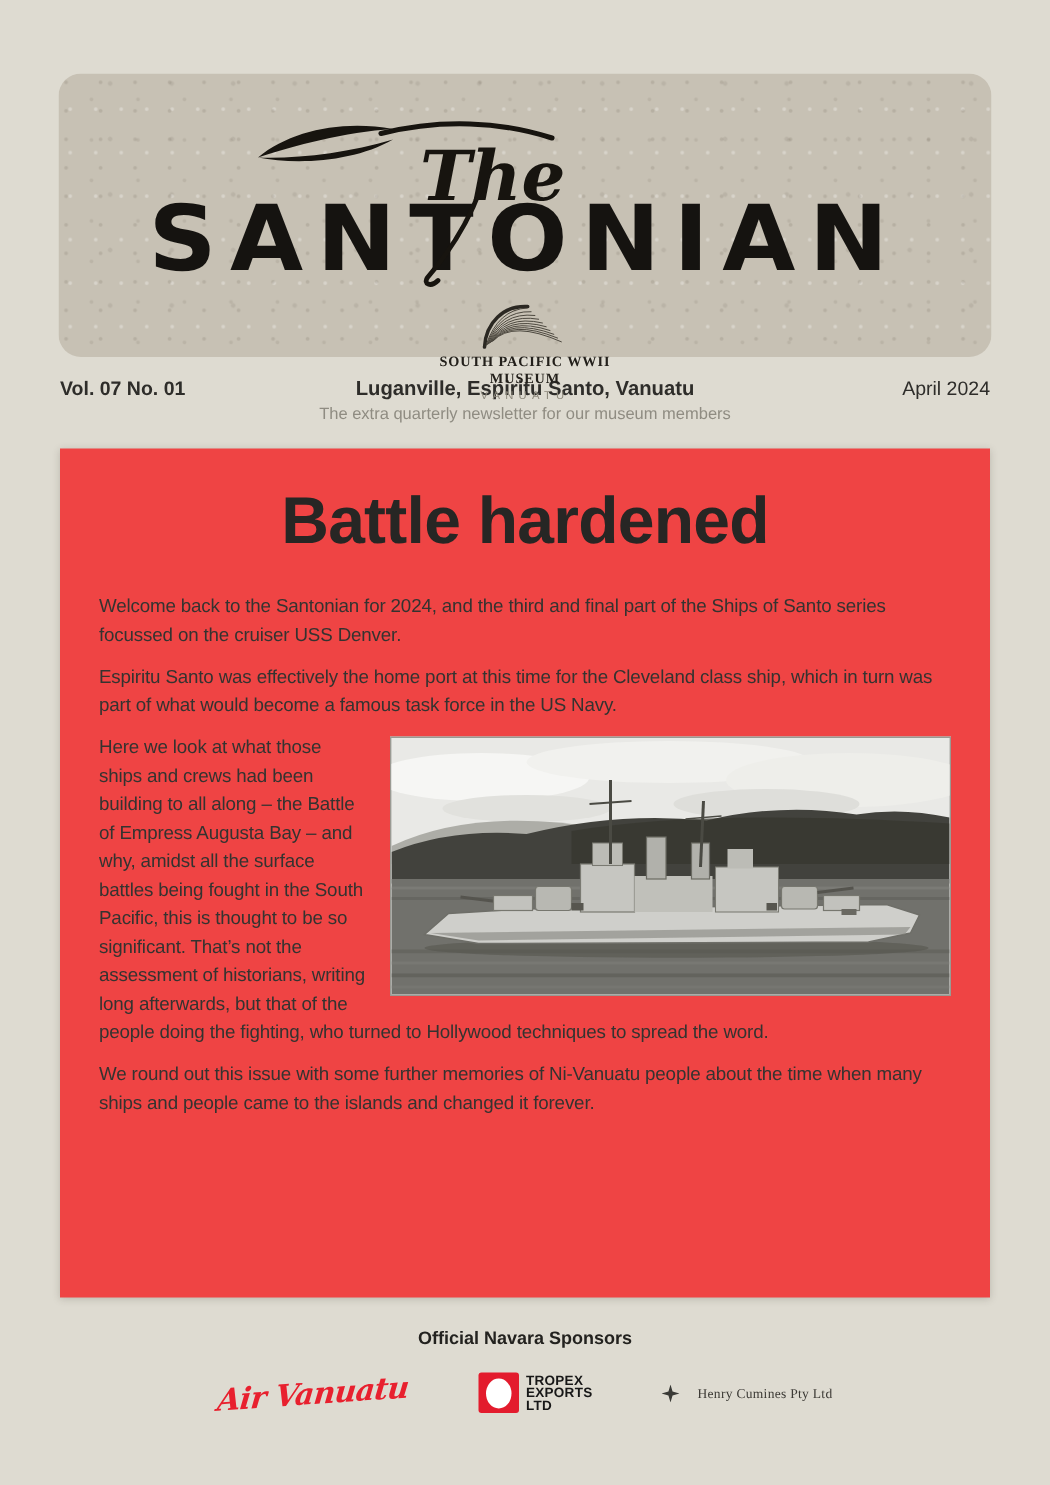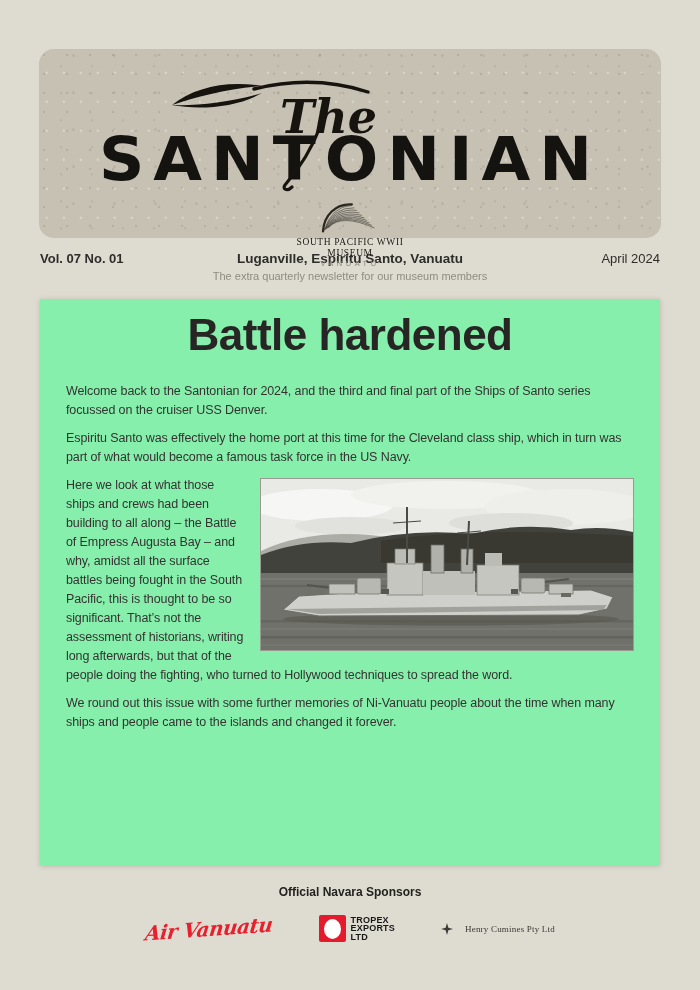--- a/index.html
+++ b/index.html
@@ -40,44 +40,44 @@
     font-family:"DejaVu Sans","Liberation Sans",sans-serif;
     font-weight:800; font-size:63px; line-height:1;
     letter-spacing:9px; color:#151310;
     transform:scaleY(.96);
     white-space:nowrap;
   }
   .museum-block { margin-top:6px; line-height:1.15; }
   .hut-logo { display:block; margin:0 auto 2px; }
   .museum-line1, .museum-line2 {
     font-family:"Liberation Serif","DejaVu Serif",serif;
-    font-weight:normal; font-size:9.5px; letter-spacing:.6px; color:#23201b;
+    font-weight:bold; font-size:9.5px; letter-spacing:.6px; color:#23201b;
   }
   .museum-country {
     font-size:7.5px; letter-spacing:3.5px; color:#8d897c; margin-top:1px;
   }
 
   
   .issue-bar {
     margin:13px 40px 0;
     display:grid; grid-template-columns:1fr auto 1fr; align-items:start;
   }
   .issue-volume { font-size:13px; font-weight:bold; justify-self:start; }
   .issue-center { text-align:center; }
   .issue-location { font-size:13.5px; font-weight:bold; }
   .issue-tagline { font-size:11px; color:#8f8c82; margin-top:4px; }
   .issue-date { font-size:13px; font-weight:normal; justify-self:end; }
 
   
   .card {
     margin:17px 40px 0;
     min-height:566px;
-    background:#86efac;
+    background:#ef4444;
     box-shadow:0 1px 5px rgba(60,55,45,.22);
-    padding:7px 26px 34px;
+    padding:20px 26px 34px;
   }
   .headline {
     text-align:center;
     font-size:44px; font-weight:bold; letter-spacing:-.5px;
     color:#272624;
     margin:4px 0 22px;
   }
   .card p {
     font-size:12.5px; line-height:19px; letter-spacing:-.1px;
     color:#343330; margin-bottom:9px;

